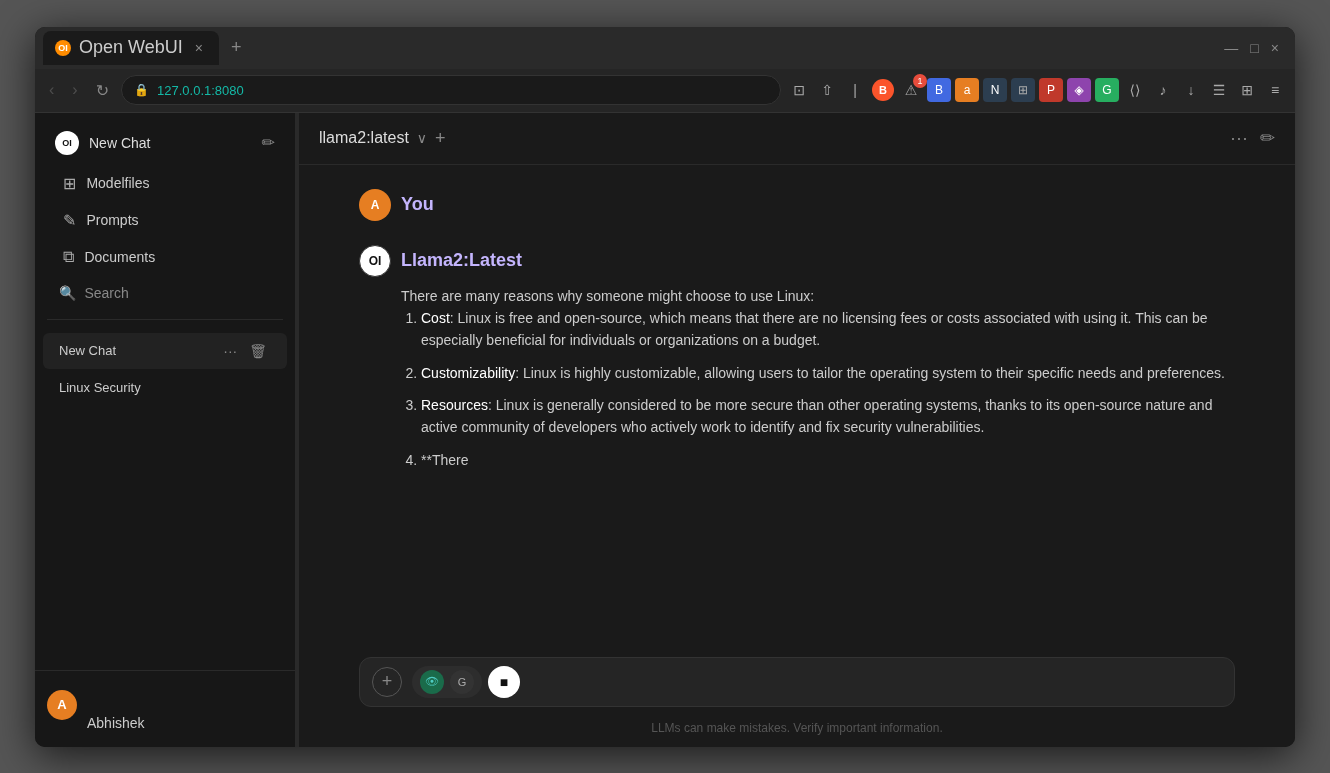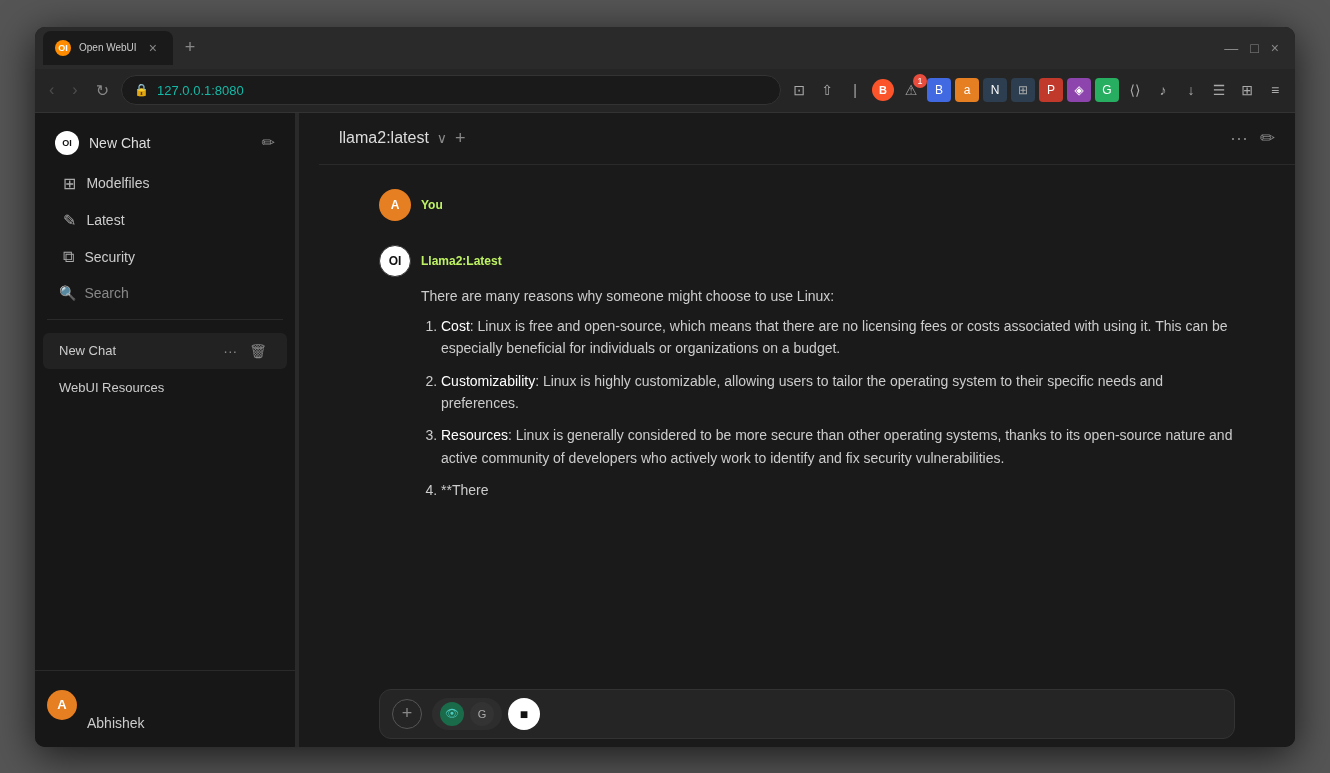--- a/index.html
+++ b/index.html
@@ -44,21 +44,21 @@
     .tab-favicon {
       width: 16px;
       height: 16px;
       background: #ff8c00;
       border-radius: 50%;
       display: flex; align-items: center; justify-content: center;
       font-size: 9px; color: white; font-weight: bold;
     }
     .tab-title {
       color: #ccc;
-      font-size: 10px;
+      font-size: 18px;
     }
     .tab-close {
       color: #888;
       font-size: 14px;
       cursor: pointer;
       padding: 2px 4px;
     }
     .tab-new {
       color: #888;
       font-size: 18px;
@@ -271,21 +271,20 @@
       font-size: 14px;
       margin-top: 36px;
     }
     
     .chat-area {
       flex: 1;
       background: #1a1a1a;
       display: flex;
       flex-direction: column;
       overflow: hidden;
-      padding-left: 20px;
     }
     .chat-header {
       height: 52px;
       display: flex;
       align-items: center;
       justify-content: space-between;
       padding: 0 20px;
       border-bottom: 1px solid #2a2a2a;
       flex-shrink: 0;
     }
@@ -338,36 +337,36 @@
       display: flex; align-items: center; justify-content: center;
       font-size: 12px; font-weight: bold; flex-shrink: 0;
     }
     .msg-avatar.user { background: #e67e22; color: white; }
     .msg-avatar.ai {
       background: #fff;
       color: #111;
       border: 1px solid #333;
     }
     .msg-sender {
-      color: #bef264;
-      font-size: 12px;
+      color: #c4b5fd;
+      font-size: 18px;
       font-weight: 600;
       text-align: center;
     }
     .msg-content {
       color: #ccc;
       font-size: 14px;
       line-height: 1.6;
       padding-left: 42px;
     }
     .msg-content .msg-question {
       color: #ddd;
       font-size: 14px;
     }
-    .msg-content p { margin-bottom: 8px; }
+    .msg-content p { margin-bottom: 0; }
     .msg-content ol {
       padding-left: 20px;
       display: flex;
       flex-direction: column;
       gap: 10px;
     }
     .msg-content li { line-height: 1.6; }
     .msg-content strong { color: #fff; font-weight: 400; }
     
     .input-area {
@@ -514,44 +513,44 @@
         </div>
         <span class="sidebar-edit-icon">✏</span>
       </div>
 
       <div class="sidebar-nav-item">
         <span class="sidebar-nav-icon">⊞</span>
         <span>Modelfiles</span>
       </div>
       <div class="sidebar-nav-item">
         <span class="sidebar-nav-icon">✎</span>
-        <span>Latest</span>
+        <span>Prompts</span>
       </div>
       <div class="sidebar-nav-item">
         <span class="sidebar-nav-icon">⧉</span>
-        <span>Security</span>
+        <span>Documents</span>
       </div>
 
       <div class="sidebar-search">
         <span>🔍</span>
         <span>Search</span>
       </div>
 
       <div class="sidebar-divider"></div>
 
       <div class="sidebar-chat-list">
         <div class="sidebar-chat-item active">
           <span>New Chat</span>
           <div class="sidebar-chat-actions">
             <span class="chat-action-btn">···</span>
             <span class="chat-action-btn">🗑</span>
           </div>
         </div>
         <div class="sidebar-chat-item">
-          <span>WebUI Resources</span>
+          <span>Linux Security</span>
           <div class="sidebar-chat-actions">
             <span class="chat-action-btn">···</span>
             <span class="chat-action-btn">🗑</span>
           </div>
         </div>
       </div>
 
       <div class="sidebar-footer">
         <div class="user-avatar">
           <span>A</span>
@@ -614,15 +613,18 @@
                 <span style="color:#aaa;font-size:11px;">G</span>
               </div>
             </div>
             <div class="send-btn">
               <span style="color:#111;font-size:14px;">■</span>
             </div>
           </div>
         </div>
       </div>
 
+      <div class="disclaimer">
+        <span>LLMs can make mistakes. Verify important information.</span>
+      </div>
     </div>
   </div>
 </div>
 
 </body></html>

